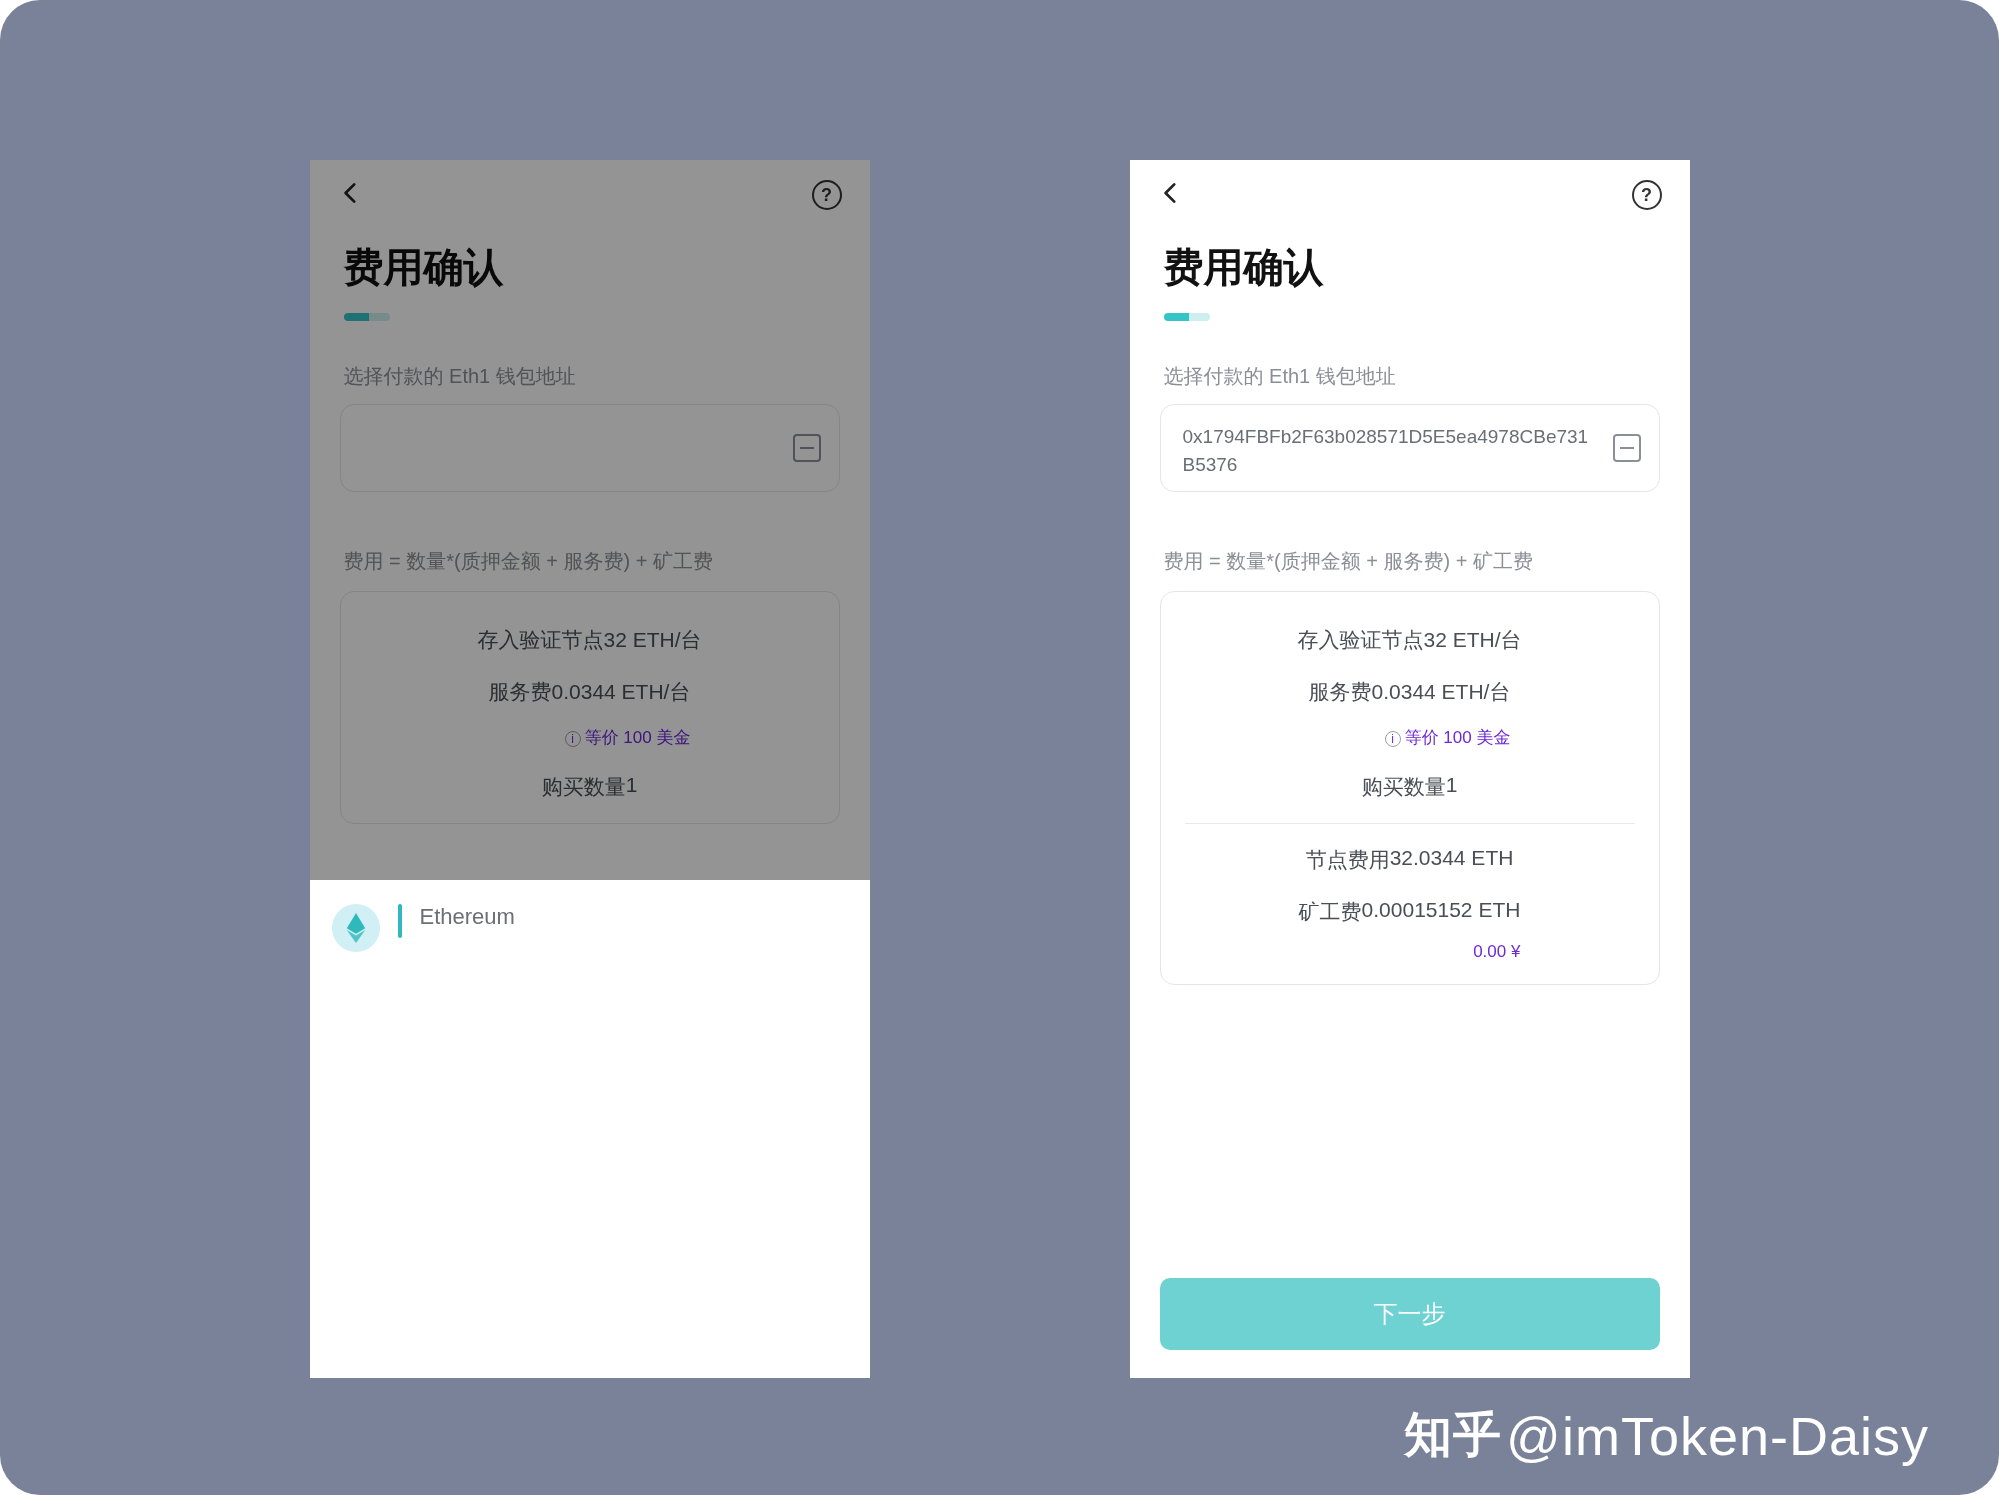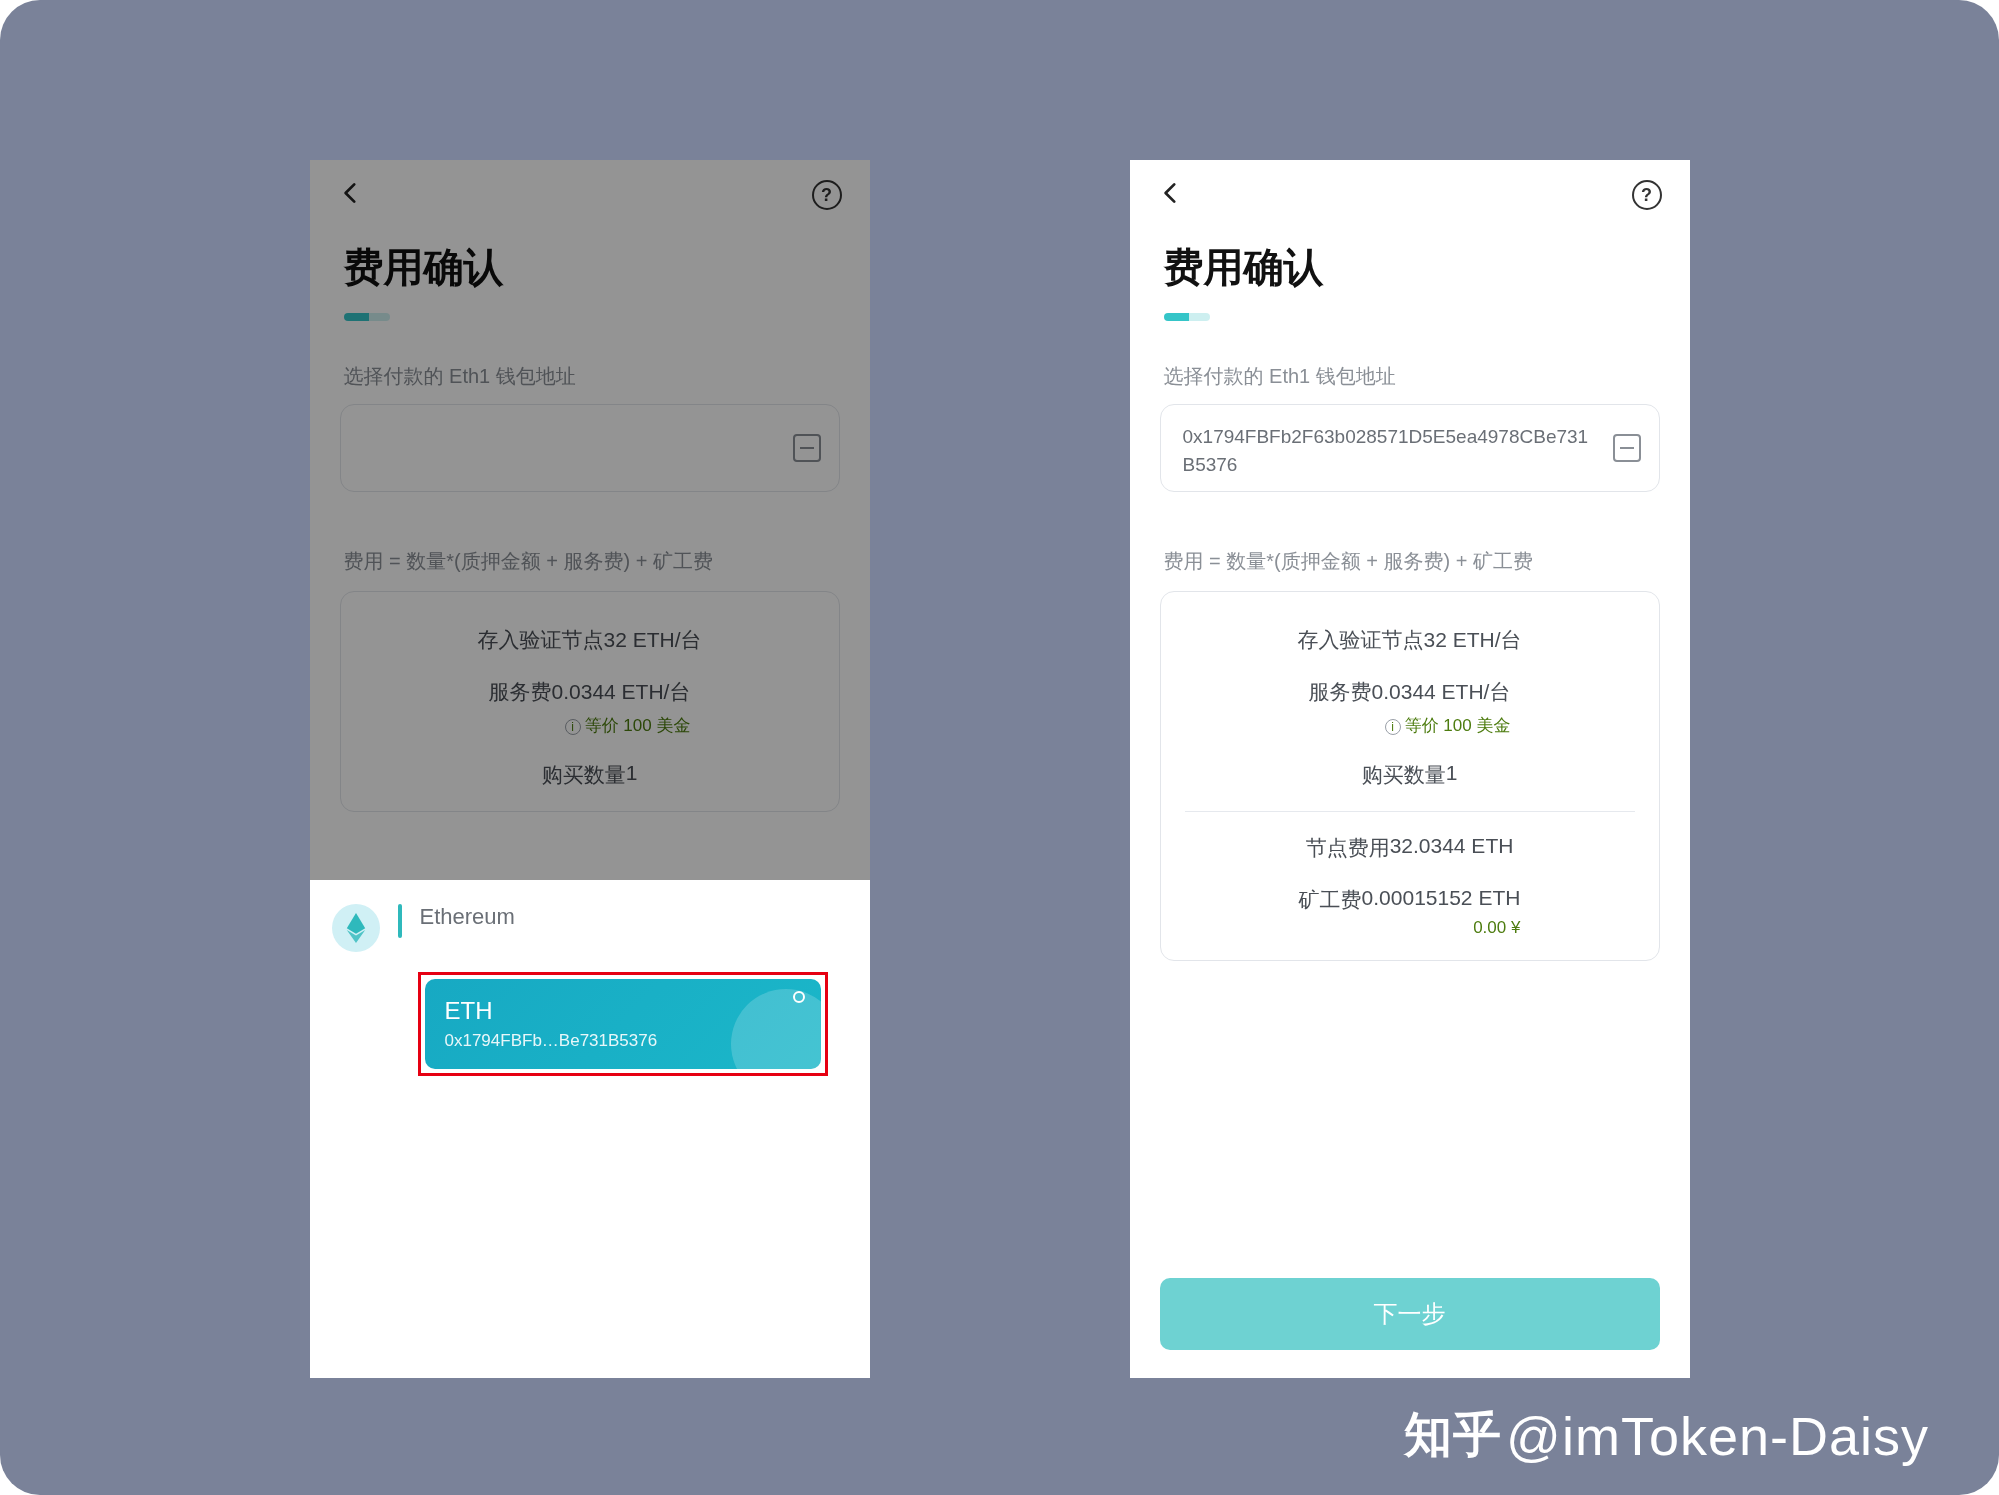--- a/index.html
+++ b/index.html
@@ -104,21 +104,21 @@
   }
   .row {
     display: flex;
     justify-content: center;
     align-items: flex-start;
     padding: 12px 0;
     font-size: 21px;
   }
   .row .lbl { color: #4a4f56; }
   .row .val { color: #4a4f56; text-align: right; }
-  .row .sub { font-size: 17px; color: #4d7c0f; margin-top: 8px; display: block; }
+  .row .sub { font-size: 17px; color: #6d28d9; margin-top: 20px; display: block; }
   .info-dot {
     display: inline-block;
     width: 16px; height: 16px;
     border: 1.5px solid #9aa0a8;
     border-radius: 50%;
     text-align: center;
     font-size: 12px; line-height: 14px;
     margin-right: 4px;
     vertical-align: 0px;
   }
@@ -279,28 +279,20 @@
       <div class="wallet-head">
         <span class="eth-circle">
           <svg viewBox="0 0 256 417">
               <path fill="#2fb9bc" d="M128 0 0 212l128 76 128-76z"></path>
               <path fill="#2fb9bc" opacity=".8" d="M128 417 0 236l128 76 128-76z"></path>
             </svg>
         </span>
         <span class="wallet-bar"></span>
         <span class="wallet-label">Ethereum</span>
       </div>
-      <div class="wallet-card-wrap">
-        <div class="wallet-card">
-          <span class="wc-dot"></span>
-          <div class="wc-name">ETH</div>
-          <div class="wc-addr">0x1794FBFb…Be731B5376</div>
-          <span class="wc-blur"></span>
-        </div>
-      </div>
     </div>
   </div>
 
   <div class="phone">
     <div class="ph-header">
       <span class="ph-back">
         <svg viewBox="0 0 24 24" fill="none" stroke="#222" stroke-width="2.5" stroke-linecap="round" stroke-linejoin="round">
             <polyline points="15 4 7 12 15 20"></polyline>
           </svg>
       </span>

